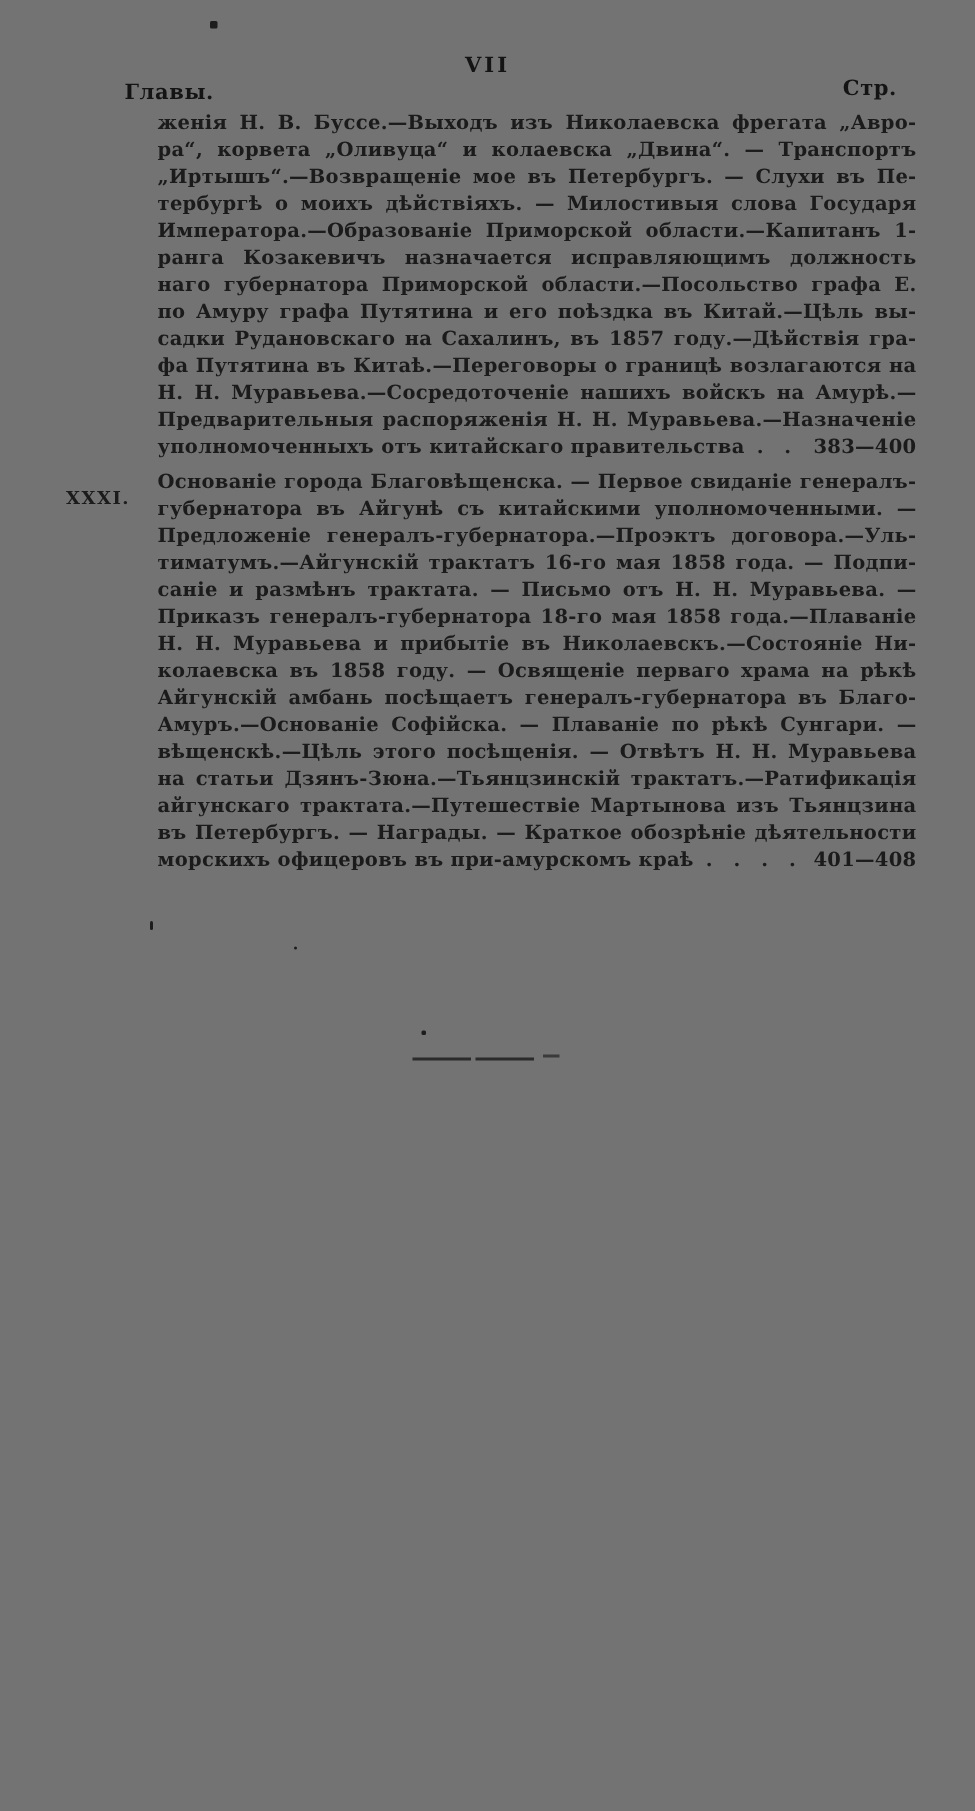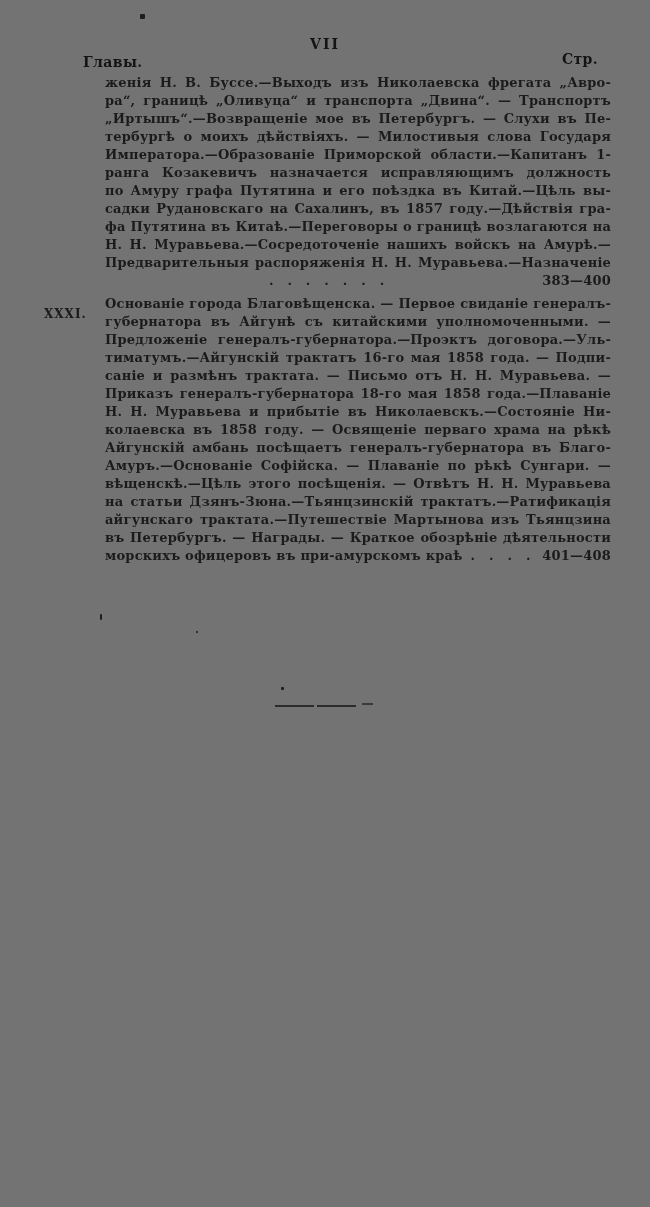--- a/index.html
+++ b/index.html
@@ -77,31 +77,33 @@
 <div class="page">
 
   <div class="page-number">VII</div>
   <div class="col-head left">Главы.</div>
   <div class="col-head right">Стр.</div>
 
   <div class="toc">
 
     <div class="toc-entry">
       <div class="toc-line">женія Н. В. Буссе.—Выходъ изъ Николаевска фрегата „Авро-</div>
-      <div class="toc-line">ра“, границѣ „Оливуца“ и транспорта „Двина“. — Транспортъ</div>
+      <div class="toc-line">ра“, корвета „Оливуца“ и колаевска „Двина“. — Транспортъ</div>
       <div class="toc-line">„Иртышъ“.—Возвращеніе мое въ Петербургъ. — Слухи въ Пе-</div>
       <div class="toc-line">тербургѣ о моихъ дѣйствіяхъ. — Милостивыя слова Государя</div>
       <div class="toc-line">Императора.—Образованіе Приморской области.—Капитанъ 1-го</div>
       <div class="toc-line">ранга Козакевичъ назначается исправляющимъ должность воен-</div>
+      <div class="toc-line">наго губернатора Приморской области.—Посольство графа Е.</div>
       <div class="toc-line">по Амуру графа Путятина и его поѣздка въ Китай.—Цѣль вы-</div>
       <div class="toc-line">садки Рудановскаго на Сахалинъ, въ 1857 году.—Дѣйствія гра-</div>
       <div class="toc-line">фа Путятина въ Китаѣ.—Переговоры о границѣ возлагаются на</div>
       <div class="toc-line">Н. Н. Муравьева.—Сосредоточеніе нашихъ войскъ на Амурѣ.—</div>
       <div class="toc-line">Предварительныя распоряженія Н. Н. Муравьева.—Назначеніе</div>
       <div class="toc-lastline">
+        <span class="ll-text">уполномоченныхъ отъ китайскаго правительства</span>
         <span class="ll-dots">. . . . . . .</span>
         <span class="ll-pages">383—400</span>
       </div>
     </div>
 
     <div class="toc-entry">
       <span class="chapter-no">XXXI.</span>
       <div class="toc-line">Основаніе города Благовѣщенска. — Первое свиданіе генералъ-</div>
       <div class="toc-line">губернатора въ Айгунѣ съ китайскими уполномоченными. —</div>
       <div class="toc-line">Предложеніе генералъ-губернатора.—Проэктъ договора.—Уль-</div>

